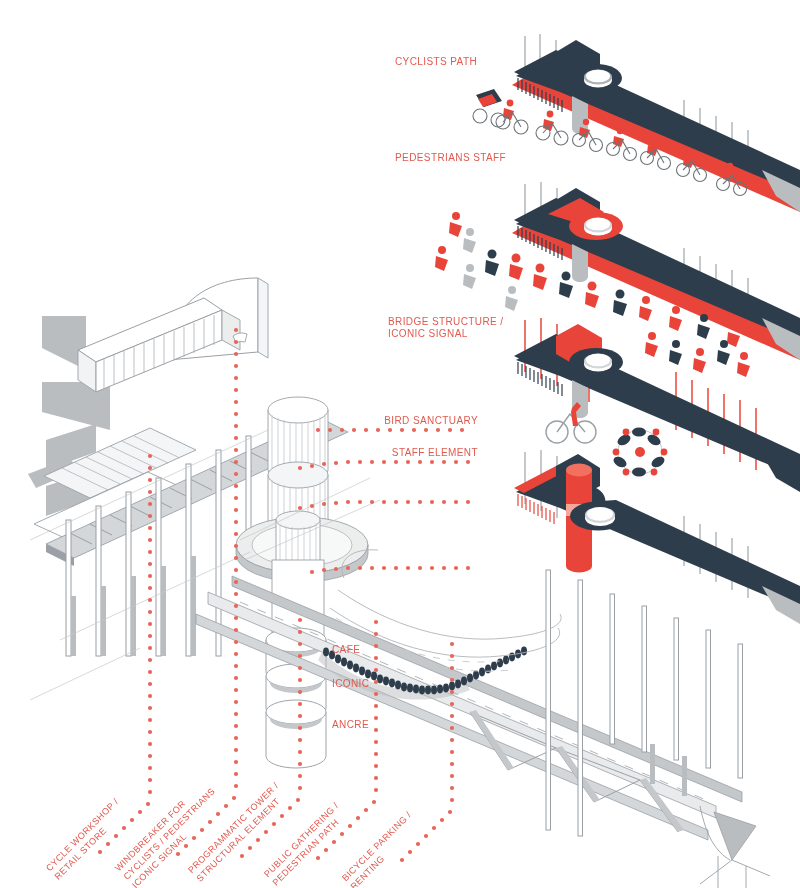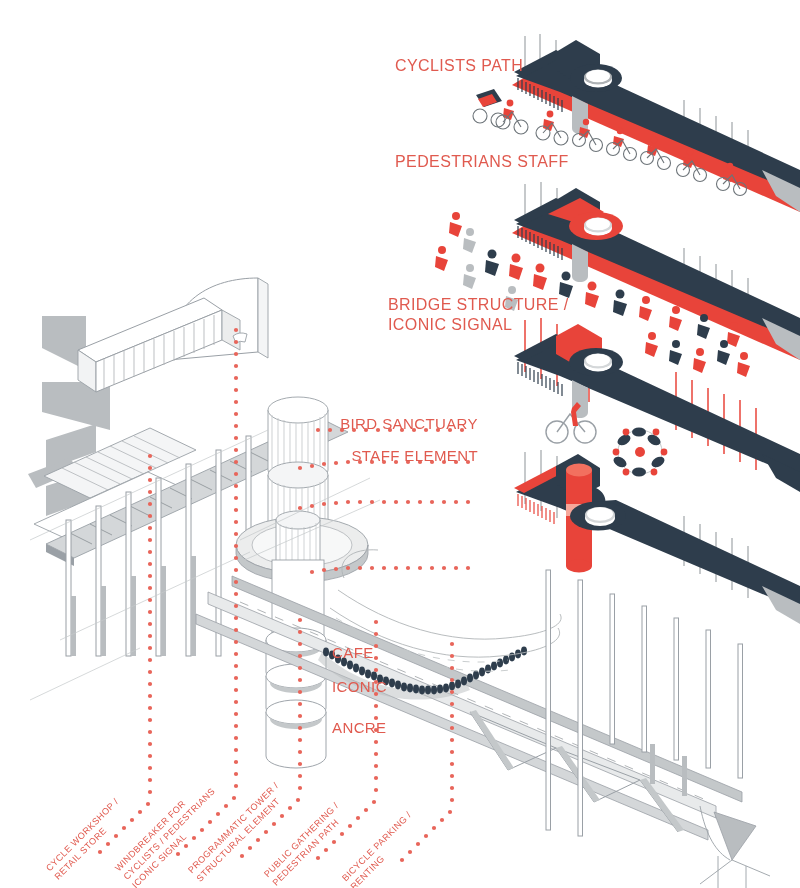--- a/index.html
+++ b/index.html
@@ -2,22 +2,22 @@
 <html><head>
 <meta charset="utf-8">
 <style>
   html,body{margin:0;padding:0;background:#ffffff;}
   body{width:800px;height:888px;overflow:hidden;
        font-family:"Liberation Sans","DejaVu Sans",sans-serif;}
   #stage{position:relative;width:800px;height:888px;background:#fff;}
   #art{position:absolute;left:0;top:0;width:800px;height:888px;}
   .lbl{position:absolute;color:#e05a4f;letter-spacing:.4px;line-height:1.22;
        white-space:pre-line;font-weight:400;}
-  .lbl.big{font-size:16px;}
-  .lbl.mid{font-size:15px;}
+  .lbl.big{font-size:10px;}
+  .lbl.mid{font-size:10px;}
   .ra{text-align:right;}
   .la{text-align:right;}
   .rot{transform-origin:0 0;transform:rotate(-45deg);text-align:left;
        font-size:9.1px;line-height:1.3;}
 </style>
 </head>
 <body>
 
 <div id="stage">
 
@@ -929,21 +929,21 @@
           <circle cx="432" cy="568" r="2.1"></circle>
           <circle cx="444" cy="568" r="2.1"></circle>
         <circle cx="456" cy="568" r="2.1"></circle>
           <circle cx="468" cy="568" r="2.1"></circle>
       </g>
     </g>
   </svg>
 
   <div class="lbl big" style="left:395px;top:56px">CYCLISTS PATH</div>
   <div class="lbl big" style="left:395px;top:152px">PEDESTRIANS STAFF</div>
-  <div class="lbl big" style="left:388px;top:295px">BRIDGE STRUCTURE /
+  <div class="lbl big" style="left:388px;top:316px">BRIDGE STRUCTURE /
 ICONIC SIGNAL</div>
 
   <div class="lbl mid ra" style="left:318px;top:415px;width:160px">BIRD SANCTUARY</div>
   <div class="lbl mid ra" style="left:318px;top:447px;width:160px">STAFF ELEMENT</div>
 
   <div class="lbl mid la" style="left:332px;top:644px">CAFE</div>
   <div class="lbl mid la" style="left:332px;top:678px">ICONIC</div>
   <div class="lbl mid la" style="left:332px;top:719px">ANCRE</div>
 
   <div class="lbl rot" style="left:44px;top:866px">CYCLE WORKSHOP /

